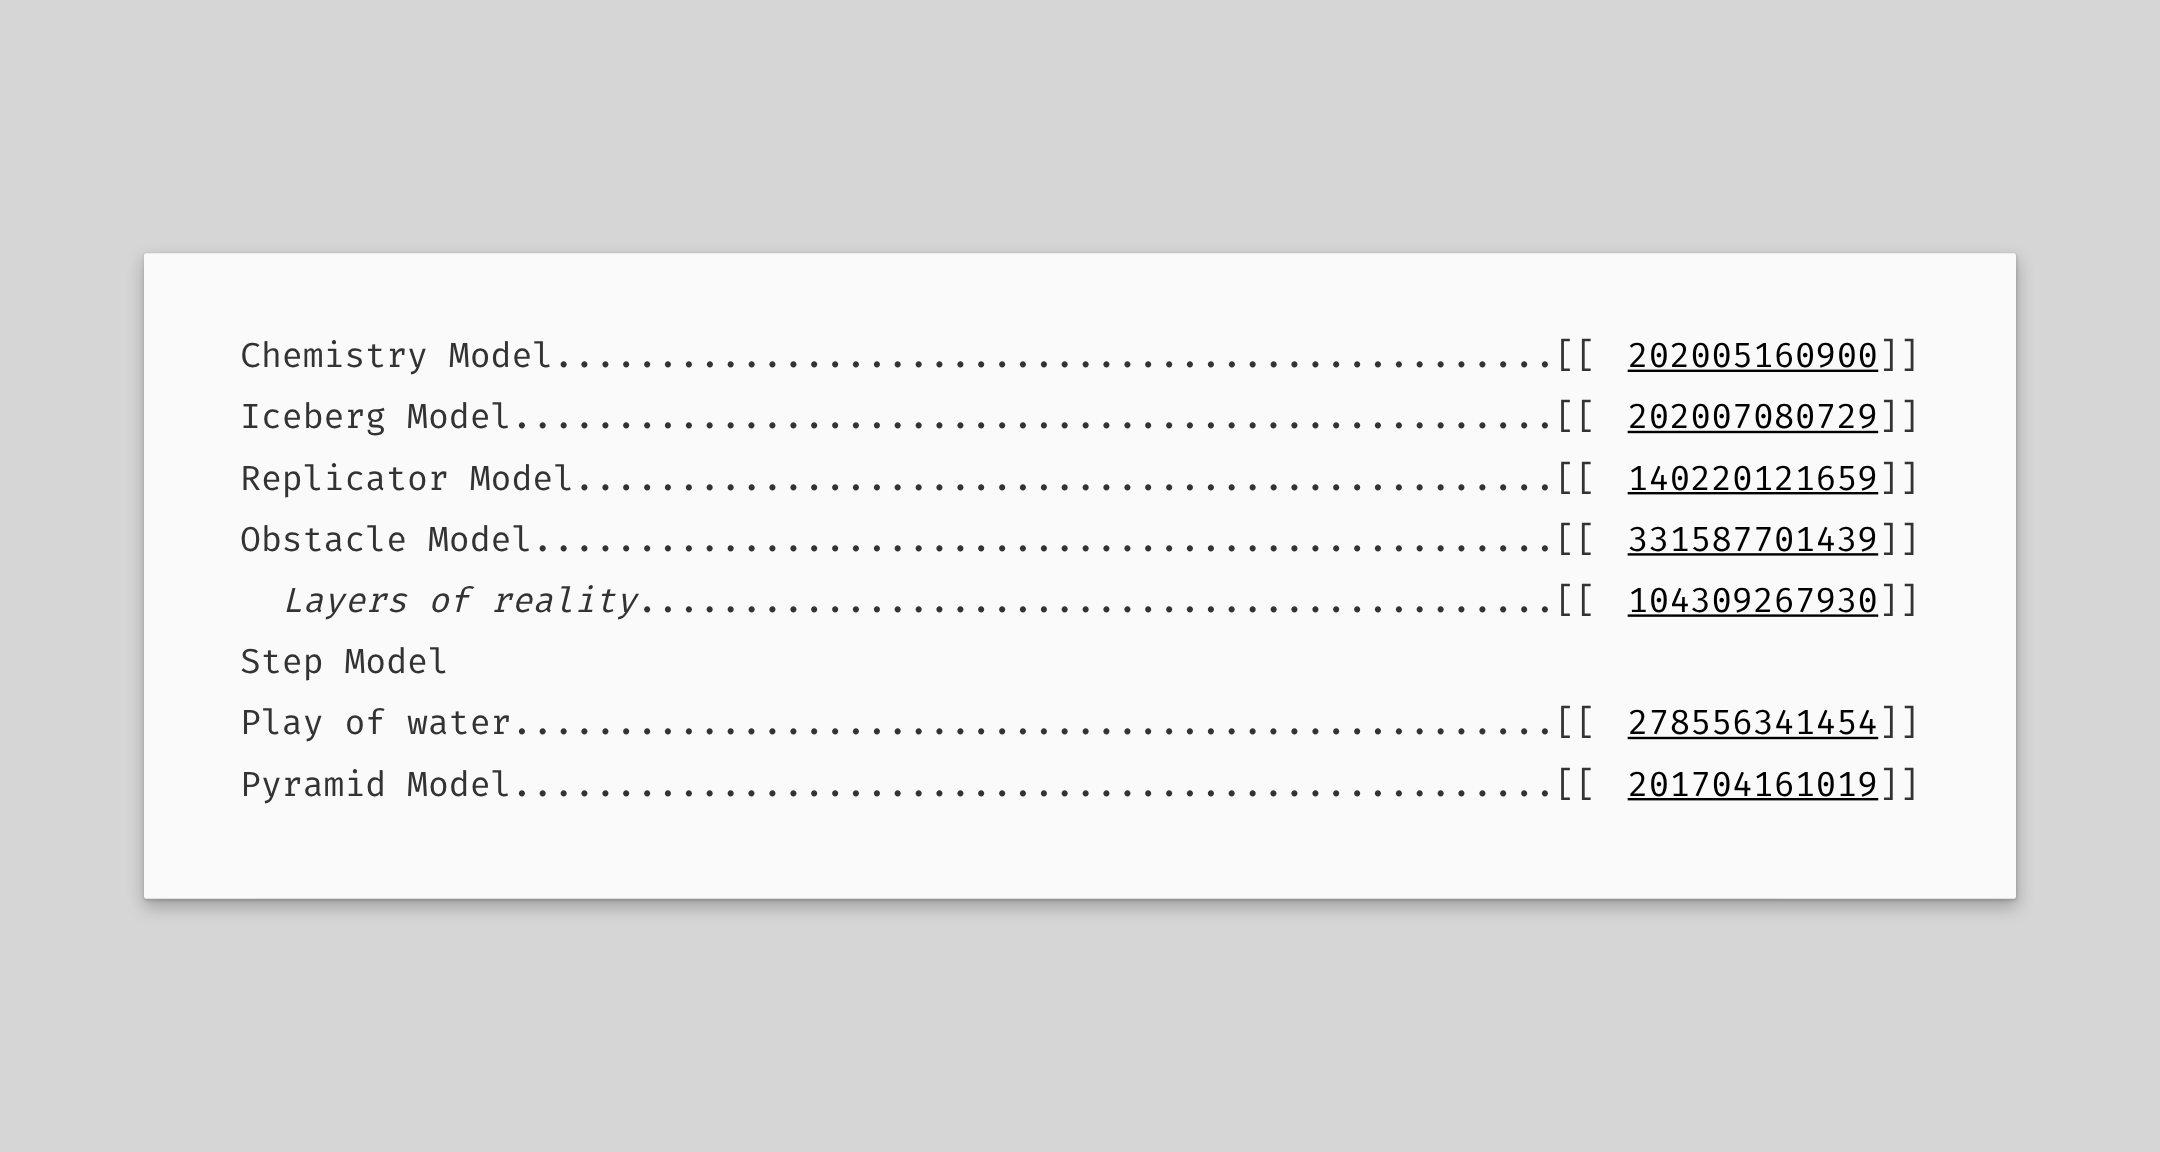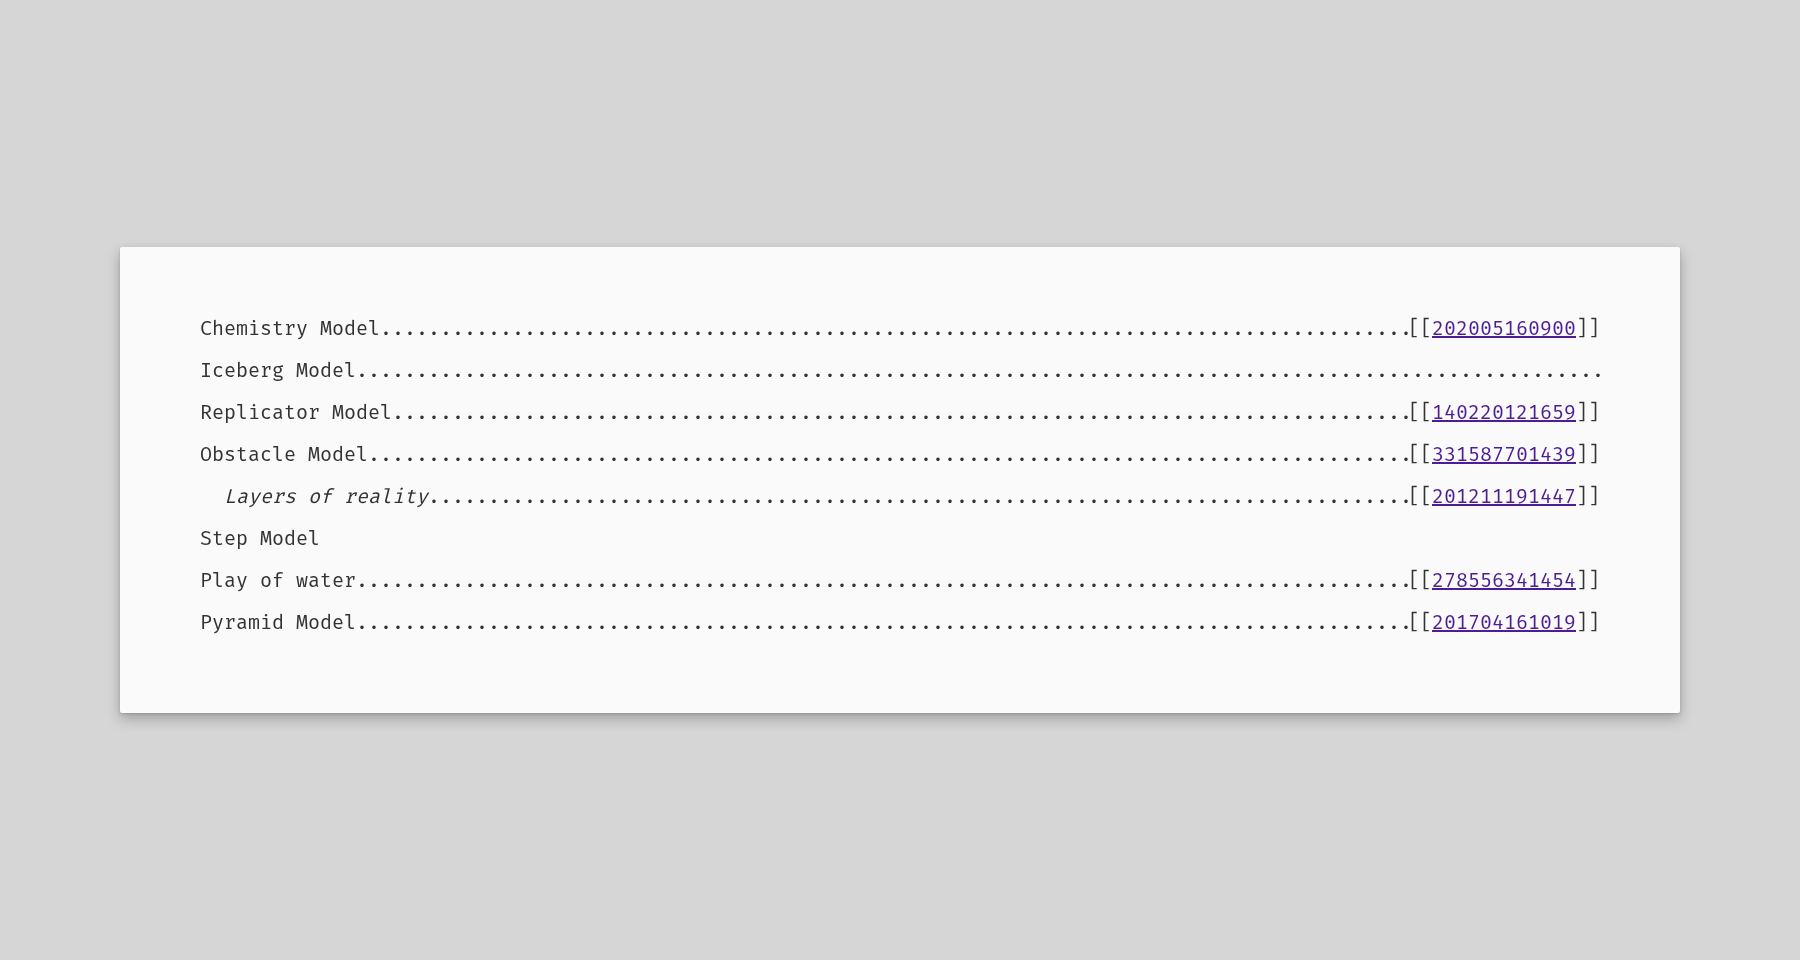--- a/index.html
+++ b/index.html
@@ -21,21 +21,21 @@
     background: #fafafa;
     width: 1560px;
     box-sizing: border-box;
     padding: 60px 80px 70px 80px;
     box-shadow: 0 6px 14px rgba(0,0,0,0.25), 0 1px 3px rgba(0,0,0,0.15);
     border-radius: 2px;
   }
   .row {
     display: flex;
     align-items: center;
-    font-size: 20px;
+    font-size: 29px;
     line-height: 1.0;
     color: #333;
     padding: 11px 0;
     white-space: nowrap;
     overflow: hidden;
   }
   .row .label {
     flex: 0 0 auto;
   }
   .row .dots {
@@ -45,57 +45,59 @@
     color: #333;
   }
   .row .dots::before {
     content: "............................................................................................................................................................................................................";
   }
   .row .link-wrap {
     flex: 0 0 auto;
     color: #333;
   }
   .row .link {
-    color: #4c1d95;
+    color: #000000;
     text-decoration: underline;
     cursor: pointer;
+    margin-left: 26px;
   }
   .indent-1 .label {
     padding-left: 1.2em; 
     font-style: italic;
   }
 </style>
 </head>
 <body>
 
 <div class="page-wrap">
   <div class="card" id="card">
       <div class="row">
         <span class="label">Chemistry Model</span>
         <span class="dots"></span>
         <span class="link-wrap"><span>[[</span><span class="link">202005160900</span><span>]]</span></span>
       </div>
       <div class="row">
         <span class="label">Iceberg Model</span>
         <span class="dots"></span>
+        <span class="link-wrap"><span>[[</span><span class="link">202007080729</span><span>]]</span></span>
       </div>
       <div class="row">
         <span class="label">Replicator Model</span>
         <span class="dots"></span>
         <span class="link-wrap"><span>[[</span><span class="link">140220121659</span><span>]]</span></span>
       </div>
       <div class="row">
         <span class="label">Obstacle Model</span>
         <span class="dots"></span>
         <span class="link-wrap"><span>[[</span><span class="link">331587701439</span><span>]]</span></span>
       </div>
       <div class="row indent-1">
         <span class="label">Layers of reality</span>
         <span class="dots"></span>
-        <span class="link-wrap"><span>[[</span><span class="link">201211191447</span><span>]]</span></span>
+        <span class="link-wrap"><span>[[</span><span class="link">104309267930</span><span>]]</span></span>
       </div>
       <div class="row no-link">
         <span class="label">Step Model</span>
       </div>
       <div class="row">
         <span class="label">Play of water</span>
         <span class="dots"></span>
         <span class="link-wrap"><span>[[</span><span class="link">278556341454</span><span>]]</span></span>
       </div>
       <div class="row">

